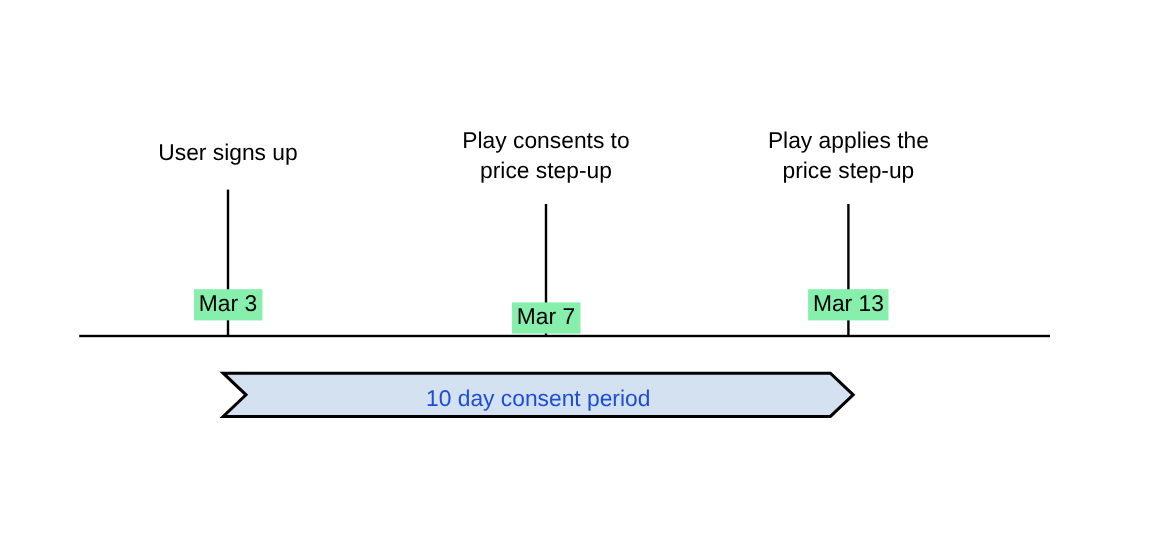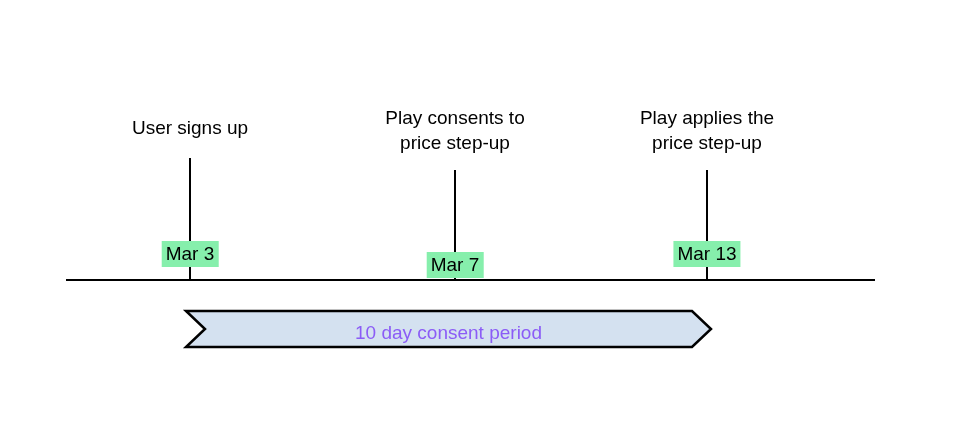--- a/index.html
+++ b/index.html
@@ -78,21 +78,21 @@
   .banner-text {
     position: absolute;
     left: 0;
     top: 0;
     width: 525px;
     height: 44px;
     display: flex;
     align-items: center;
     justify-content: center;
     font-size: 19px;
-    color: #8b5cf6;
+    color: #1d4ed8;
     white-space: nowrap;
   }
 </style>
 </head>
 <body>
 
 <div id="diagram">
 
   <div class="axis-line"></div>
 

